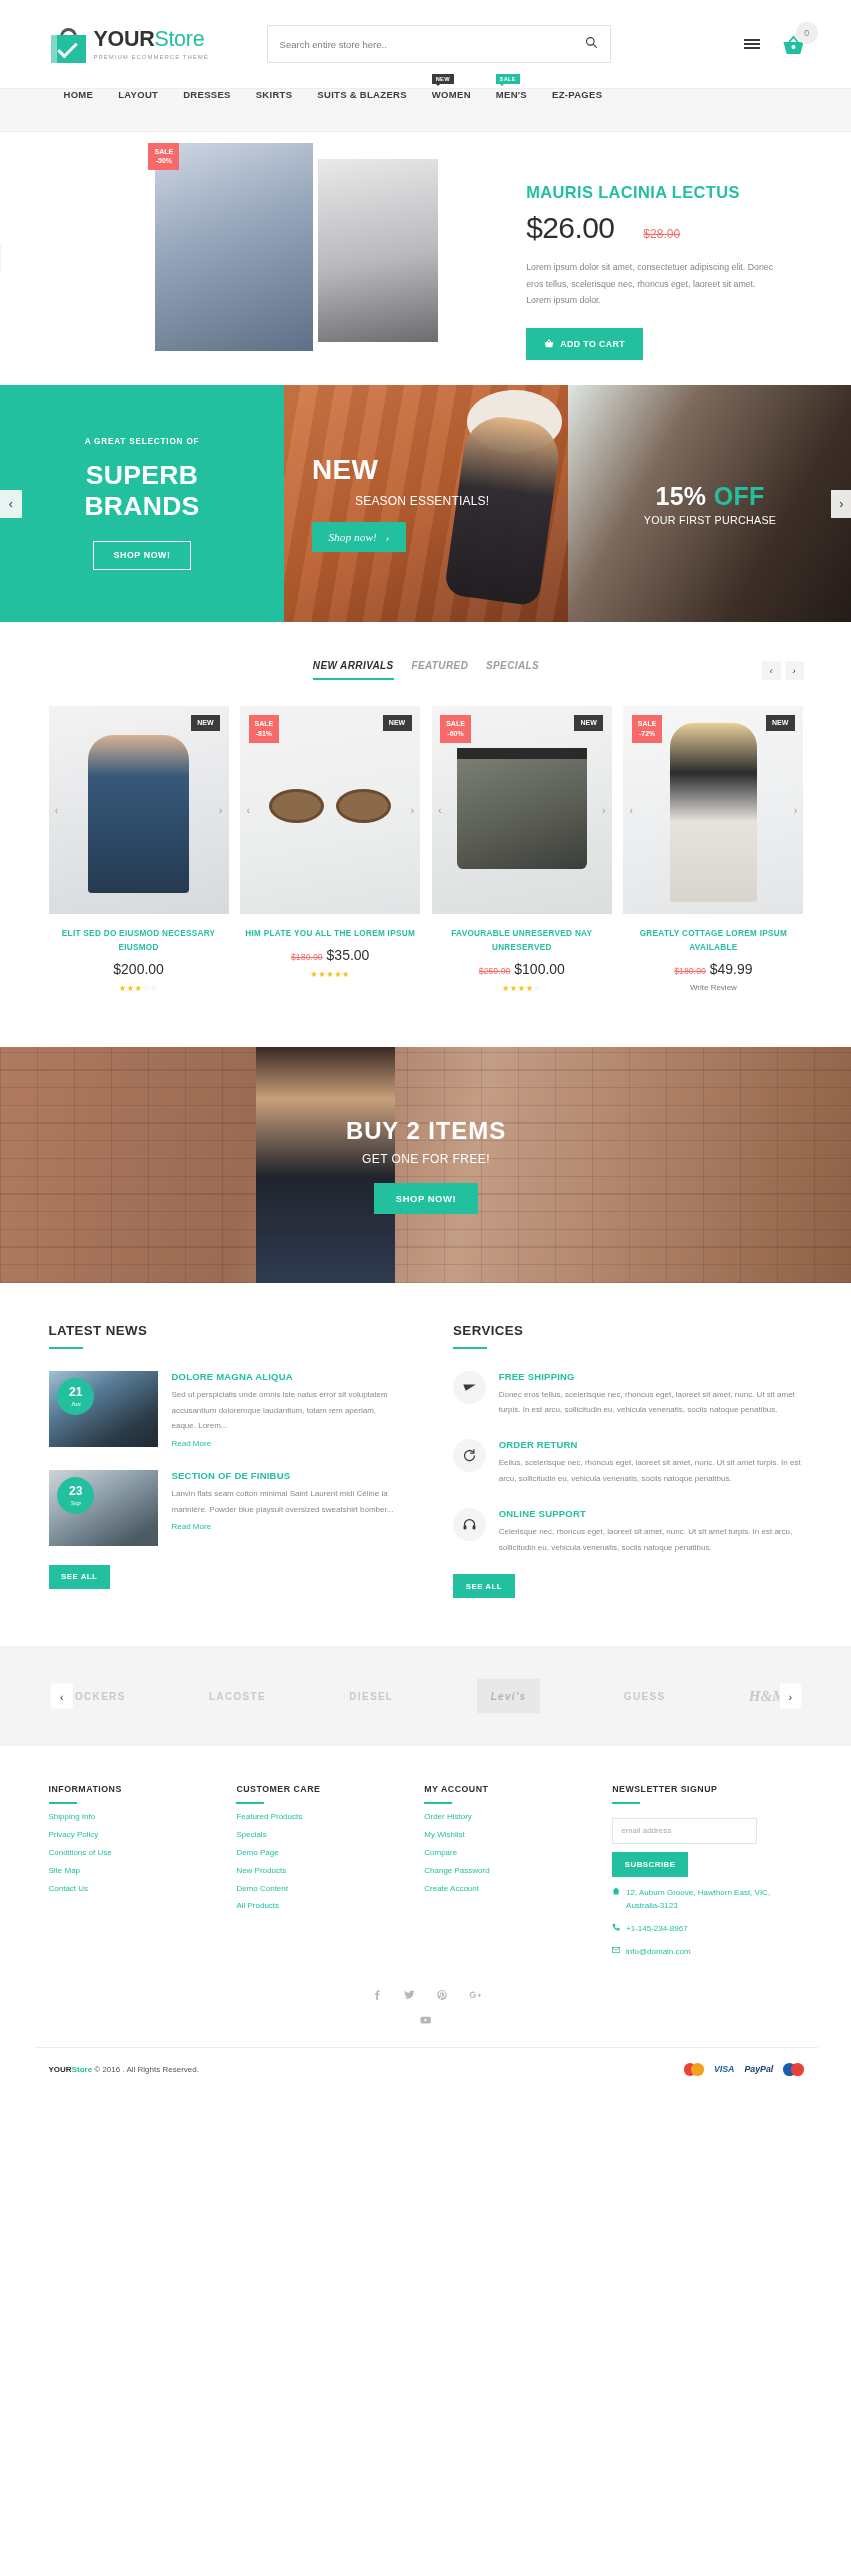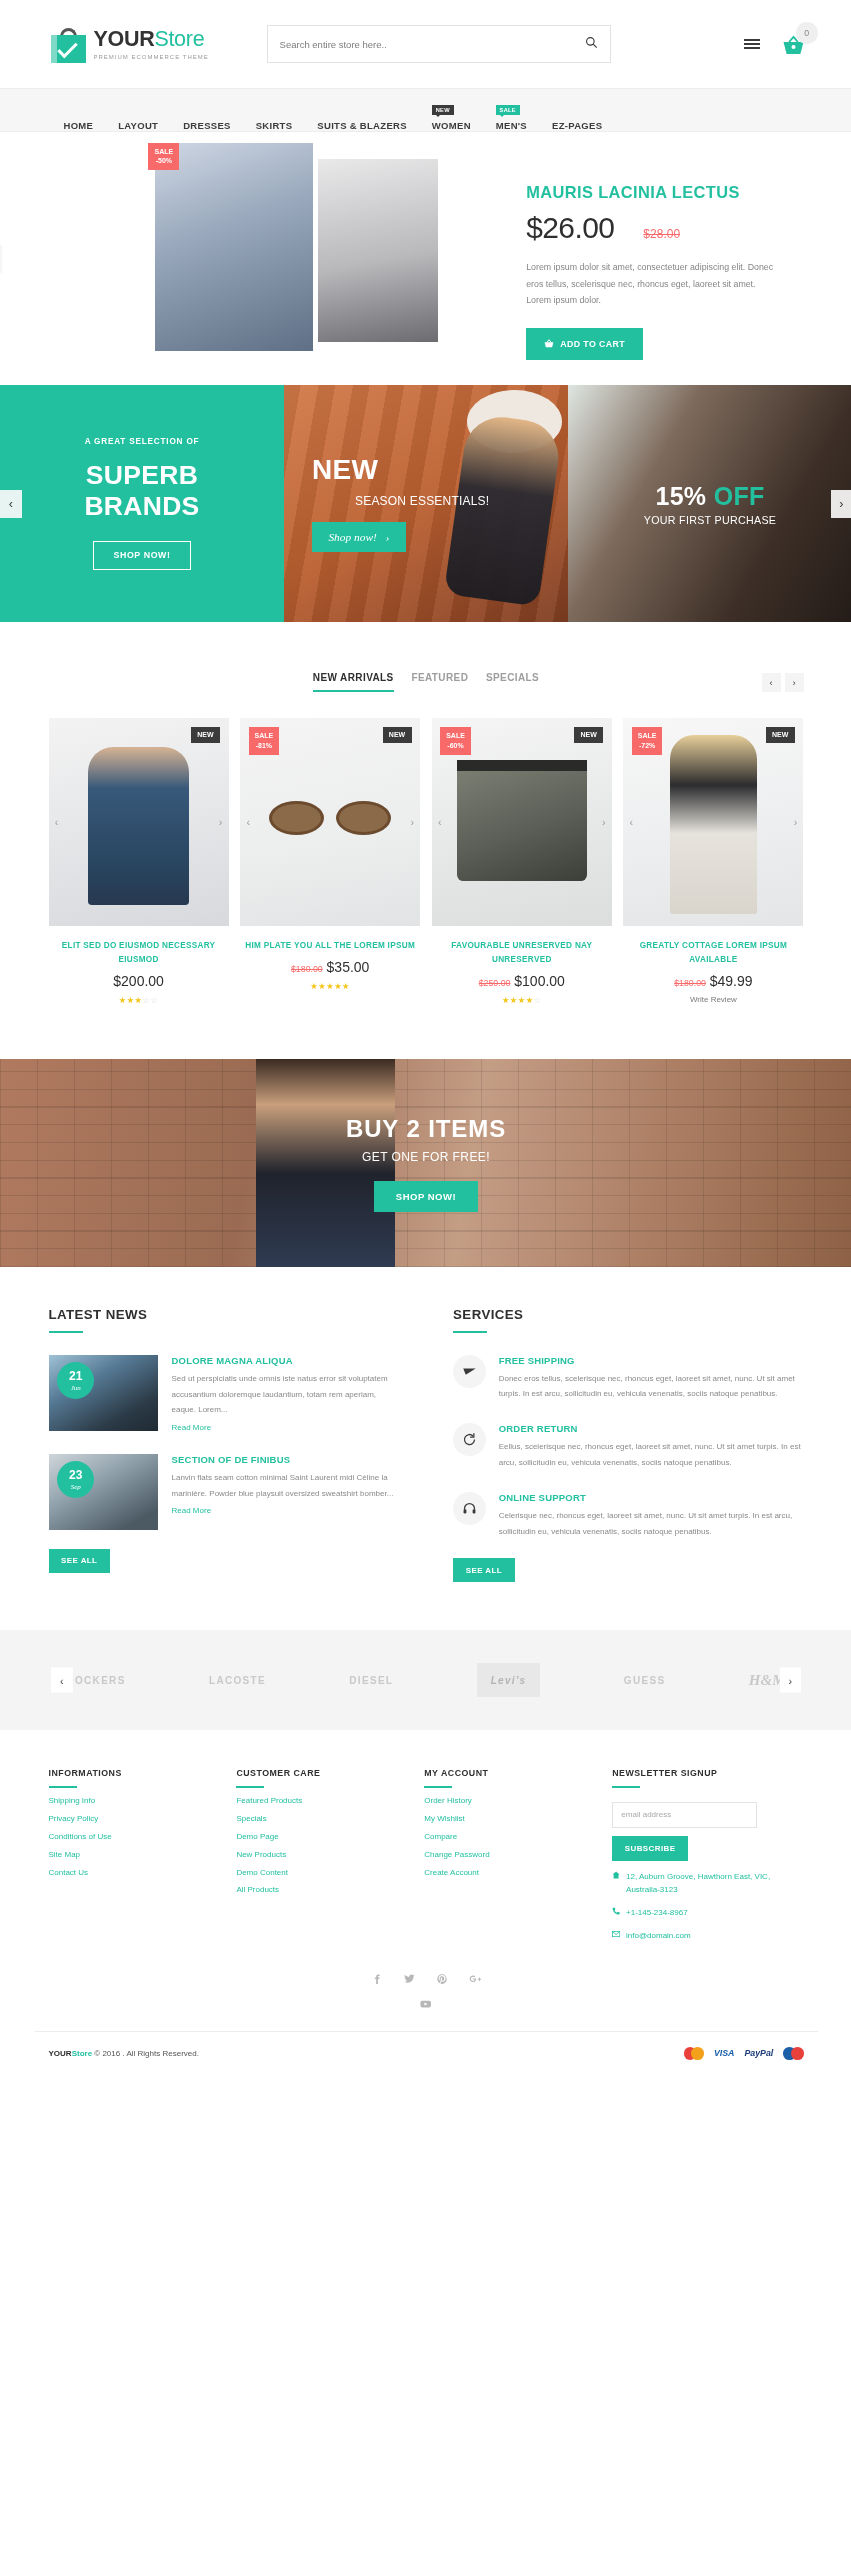--- a/index.html
+++ b/index.html
@@ -38,21 +38,21 @@
   .header-right { margin-left: auto; display: flex; align-items: center; gap: 21.5px; padding-right: 11.4px; }
   .burger { display: flex; flex-direction: column; gap: 1.9px; cursor: pointer; }
   .burger span { display:block; width: 16px; height: 1.9px; background: #3a3a3a; }
   .cart-wrap { position: relative; cursor: pointer; padding-top: 5px; }
   .cart-badge { position:absolute; right: -11.4px; top: -7.6px; width: 21.5px; height: 21.5px;
      border-radius: 50%; background: #efefef; color:#8a8a8a; font-size: 8.8px;
      display:flex; align-items:center; justify-content:center; }
 
   
   .nav { background: #f6f6f6; height: 44px; border-top:0.6px solid #ededed; border-bottom:0.6px solid #ededed; }
-  .nav-inner { width: 783px; margin: 0 auto; display: flex; align-items: flex-end; height: 100%;
+  .nav-inner { width: 783px; margin: 0 auto; display: flex; align-items: flex-start; height: 100%;
      padding-left: 29px; gap: 25px; }
   .nav-item { position: relative; font-size: 9.5px; font-weight: bold; color: #3c3c3c;
      letter-spacing: 0.3px; cursor: pointer; text-decoration: none; }
   .nav-badge { position: absolute; top: -15px; left: 0; font-size: 5.7px; color: #fff;
      padding: 1.9px 3.8px 1.9px 3.8px; font-weight: bold; letter-spacing: 0.3px; }
   .nav-badge.dark { background: #3b3b3b; }
   .nav-badge.teal { background: #23c0a0; }
   .nav-badge:after { content:""; position:absolute; bottom:-2.5px; left: 3.2px;
      border-left: 3.2px solid transparent; border-right: 3.2px solid transparent; }
   .nav-badge.dark:after { border-top: 3.2px solid #3b3b3b; }
@@ -116,22 +116,22 @@
   .promo-3 .pct { font-size: 25px; font-weight: bold; color:#fff; letter-spacing:0.3px; }
   .promo-3 .pct .off { color:#23c0a0; }
   .promo-3 .sub { color: #fff; font-size: 10.7px; margin-top: 3px; letter-spacing:0.3px; }
   .promo-arrow { position:absolute; top: 50%; transform: translateY(-50%); width: 21.5px; height: 28px;
      background: rgba(248,248,248,.92); display:flex; align-items:center; justify-content:center;
      color:#3a3a3a; font-size: 12.6px; cursor:pointer; z-index: 20; }
   .promo-arrow.left { left: 0; } .promo-arrow.right { right: 0; }
 
   
   .products-section { padding: 38px 0 25px; }
-  .tabs-row { display:flex; align-items:center; width: 783px; margin: 12px auto; position: relative;
-     justify-content: center; }
+  .tabs-row { display:flex; align-items:center; width: 783px; margin: 0 auto; position: relative;
+     justify-content: center; font-style: italic; }
   .tabs { display:flex; gap: 17.7px; }
   .tab { font-size: 10px; font-weight: bold; color: #9d9d9d; letter-spacing:0.4px; cursor:pointer;
      padding-bottom: 8.8px; position: relative; }
   .tab.active { color: #2f2f2f; }
   .tab.active:after { content:""; position:absolute; left:0; bottom:0; width: 100%; height: 1.9px; background:#23c0a0; }
   .tab-nav { position:absolute; right: 14px; top: 1.3px; display:flex; gap: 3.8px; }
   .tab-nav div { width: 19px; height: 19px; background:#f4f4f4; display:flex; align-items:center;
      justify-content:center; color:#3a3a3a; font-size: 9.5px; cursor:pointer; }
 
   .product-grid { display: flex; gap: 11.4px; width: 783px; margin: 26.5px auto 0; padding: 0 14px; }
@@ -164,21 +164,21 @@
   .card-body { text-align:center; padding-top: 12.6px; }
   .card-title { color:#23c0a0; font-size: 8.2px; font-weight: bold; letter-spacing: 0.3px;
      line-height: 1.7; cursor:pointer; }
   .card-price { margin-top: 6.3px; font-size: 14px; color:#2f2f2f; }
   .card-price .old { font-size: 8.8px; color:#f86a6a; text-decoration: line-through; margin-right: 3.8px; }
   .stars { margin-top: 6.3px; font-size: 8.2px; letter-spacing: 0.6px; color:#f5c518; }
   .stars .off { color:#e2e2e2; }
   .write-review { margin-top: 6.3px; font-size: 8px; color:#7a7a7a; cursor:pointer; }
 
   
-  .big-banner { position: relative; height: 208px; margin-top: 29px; overflow: hidden; }
+  .big-banner { position: relative; height: 236px; margin-top: 29px; overflow: hidden; }
   .bb-bg { position:absolute; inset:0;
      background:
        repeating-linear-gradient(0deg, rgba(0,0,0,.10) 0 1.3px, transparent 1.3px 17.7px),
        repeating-linear-gradient(90deg, rgba(0,0,0,.10) 0 1.3px, transparent 1.3px 37px),
        linear-gradient(100deg,#b07a60 0%, #9a6b52 30%, #c49d85 55%, #a87a5f 80%, #8d6145 100%); }
   .bb-person { position:absolute; left: 30%; top: 0; width: 139px; height: 100%;
      background: linear-gradient(180deg,#3a2a22 0%, #c99f7c 22%, #20232c 55%, #2f3b52 100%); }
   .bb-inner { position:relative; z-index:3; height:100%; display:flex; flex-direction:column;
      align-items:center; justify-content:center; }
   .bb-title { color:#fff; font-size: 24px; font-weight: bold; letter-spacing: 0.9px; }

